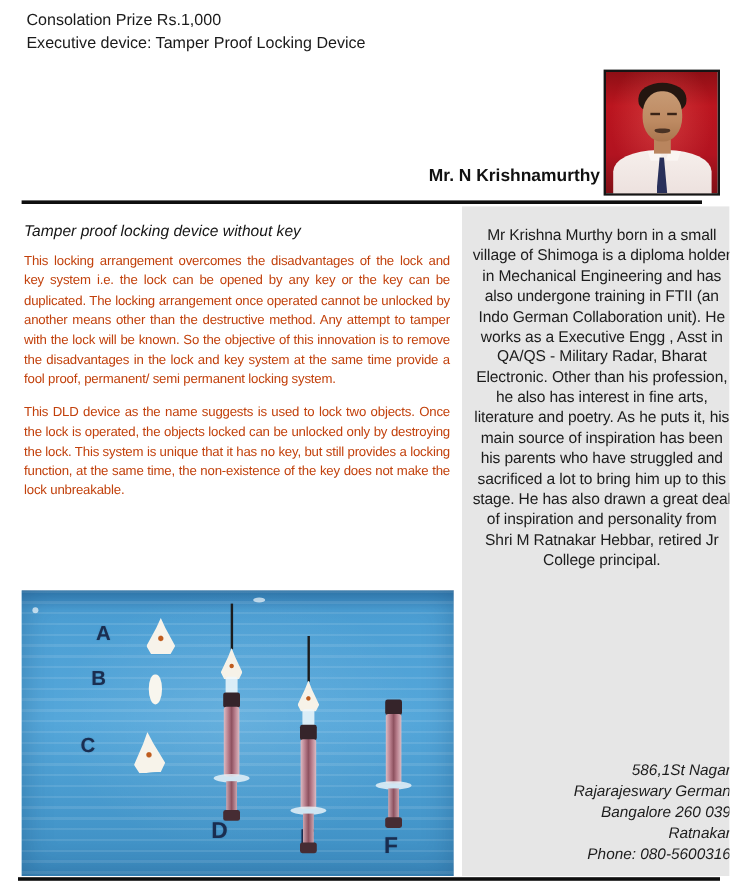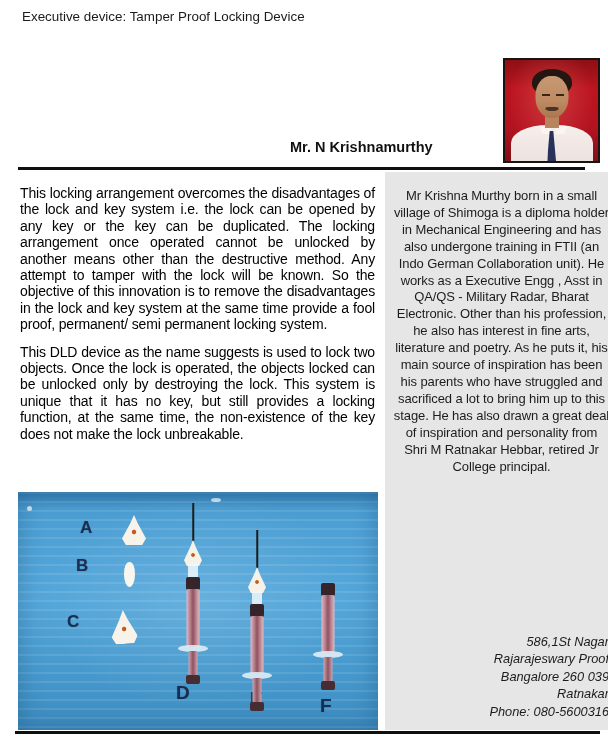--- a/index.html
+++ b/index.html
@@ -20,21 +20,21 @@
     left: 22px; top: 8px;
     font-size: 13.4px;
     line-height: 18.5px;
     color: #1b1b1b;
   }
 
   .inventor-name {
     position: absolute;
     left: 290px; top: 139px;
     width: 210px;
-    text-align: left;
+    text-align: right;
     font-weight: bold;
     font-size: 14.5px;
     color: #111;
   }
 
   
   .portrait {
     position: absolute;
     left: 503px; top: 58px;
     width: 97px; height: 105px;
@@ -109,25 +109,25 @@
     left: 20px; top: 185px;
     width: 355px;
   }
   .article-heading {
     font-style: italic;
     font-size: 13px;
     color: #161616;
     margin-bottom: 10px;
   }
   .article p {
-    font-size: 14px;
+    font-size: 11px;
     line-height: 16.4px;
     letter-spacing: -0.15px;
     text-align: justify;
-    color: #000000;
+    color: #c2410c;
     margin-bottom: 11px;
   }
 
   
   .bio-panel {
     position: absolute;
     left: 385px; top: 172px;
     width: 232px; height: 558px;
     background: #e6e6e6;
   }
@@ -224,20 +224,21 @@
     background: linear-gradient(90deg, #cda6b0 0%, #8e5260 50%, #cda6b0 100%);
   }
   .syr .cap { top: 172px; width: 14px; height: 9px; background: #462c33; border-radius: 2px; }
 </style>
 </head>
 <body>
 
 <div class="page">
 
   <div class="header">
+    <div>Consolation Prize Rs.1,000</div>
     <div>Executive device: Tamper Proof Locking Device</div>
   </div>
 
   <div class="inventor-name">Mr. N Krishnamurthy</div>
 
   <div class="portrait">
     <div class="p-shirt"></div>
     <div class="p-collar l"></div>
     <div class="p-collar r"></div>
     <div class="p-tie"></div>
@@ -245,29 +246,30 @@
     <div class="p-hair"></div>
     <div class="p-face"></div>
     <div class="p-brow l"></div>
     <div class="p-brow r"></div>
     <div class="p-mustache"></div>
   </div>
 
   <div class="rule-top"></div>
 
   <div class="article">
+    <div class="article-heading">Tamper proof locking device without key</div>
     <p>This locking arrangement overcomes the disadvantages of the lock and key system i.e. the lock can be opened by any key or the key can be duplicated. The locking arrangement once operated cannot be unlocked by another means other than the destructive method. Any attempt to tamper with the lock will be known. So the objective of this innovation is to remove the disadvantages in the lock and key system at the same time provide a fool proof, permanent/ semi permanent locking system.</p>
     <p>This DLD device as the name suggests is used to lock two objects. Once the lock is operated, the objects locked can be unlocked only by destroying the lock. This system is unique that it has no key, but still provides a locking function, at the same time, the non-existence of the key does not make the lock unbreakable.</p>
   </div>
 
   <div class="bio-panel">
     <div class="bio-text">Mr Krishna Murthy born in a small village of Shimoga is a diploma holder in Mechanical Engineering and has also undergone training in FTII  (an Indo German Collaboration unit). He works as a Executive Engg , Asst in QA/QS - Military Radar, Bharat Electronic. Other than his profession, he also has interest in fine arts, literature and  poetry. As he puts it, his main source of inspiration has been his parents who have struggled and sacrificed a lot to bring him up to this stage.  He  has also drawn a great deal of inspiration and personality from Shri M Ratnakar Hebbar, retired Jr College  principal.</div>
     <div class="address">
       <div>586,1St Nagar</div>
-      <div>Rajarajeswary Proof</div>
+      <div>Rajarajeswary German</div>
       <div>Bangalore 260 039</div>
       <div>Ratnakar</div>
       <div>Phone: 080-5600316</div>
     </div>
   </div>
 
   <div class="figure">
     <div class="speck" style="left:9px; top:14px; width:5px; height:5px;"></div>
     <div class="speck" style="left:193px; top:6px; width:10px; height:4px;"></div>
 

